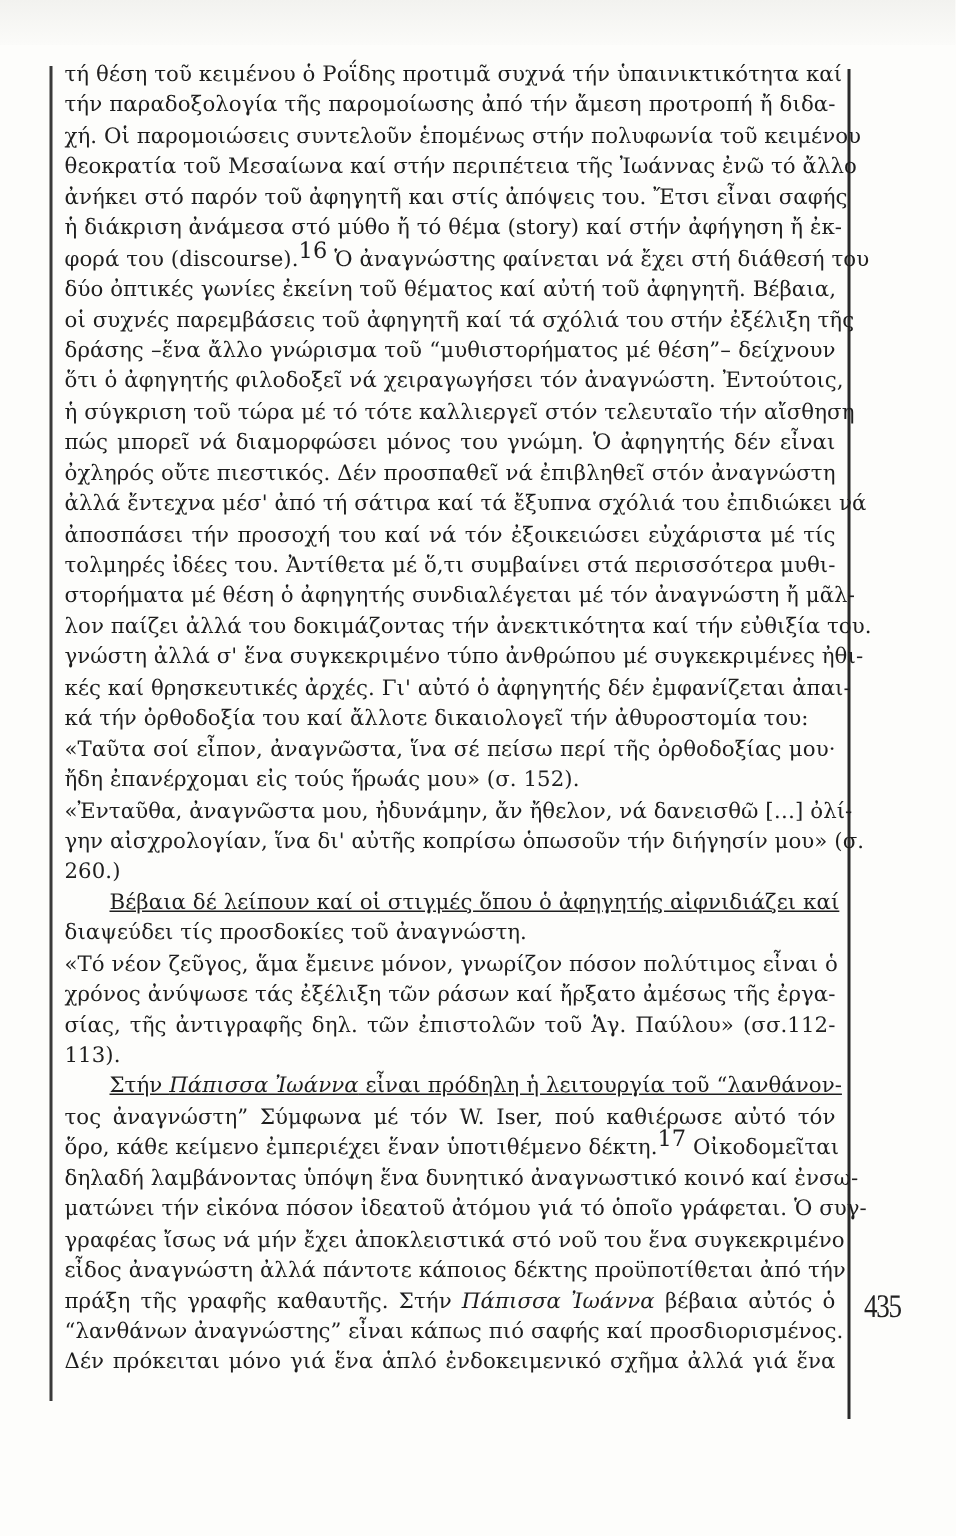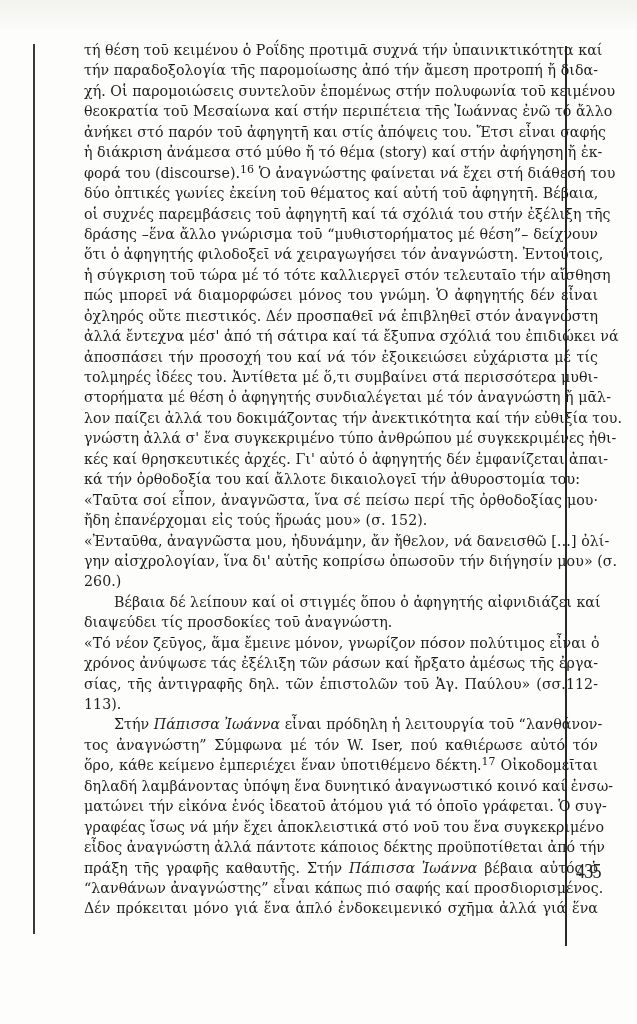--- a/index.html
+++ b/index.html
@@ -16,34 +16,34 @@
   }
   .left-rule {
     position: absolute; left: 33px; top: 44px; width: 2px; height: 890px;
     background: #3a3a3a;
   }
   .right-rule {
     position: absolute; left: 565px; top: 46px; width: 2px; height: 900px;
     background: #2a2a2a;
   }
   .text-block {
-    position: absolute; left: 43px; top: 40px; width: 514px; margin-left: 41px;
+    position: absolute; left: 43px; top: 40px; width: 514px;
   }
   .line {
     height: 20.45px; line-height: 20.45px;
     font-size: 14.2px;
     white-space: nowrap;
     text-align: justify;
     text-align-last: justify;
     letter-spacing: 0.05px;
   }
   .line.last { text-align-last: left; }
-  .line.indent { padding-left: 30px; }
+  .line.indent { padding-left: 30px; text-decoration: underline; }
   .line em { font-style: italic; }
-  .line sup { font-size: 11px; line-height: 0; vertical-align: 5px; }
+  .line sup { font-size: 15px; line-height: 0; vertical-align: 5px; }
   .page-number {
     position: absolute; left: 576px; top: 858px;
     font-family: "Liberation Serif", serif;
     font-size: 22px; letter-spacing: -1px;
     color: #222;
     transform: scaleX(0.82); transform-origin: left top;
   }
 </style>
 </head>
 <body>
@@ -83,21 +83,21 @@
     <div class="line indent"><span>Βέβαια δέ λείπουν καί οἱ στιγμές ὅπου ὁ ἀφηγητής αἰφνιδιάζει καί</span></div>
     <div class="line last"><span>διαψεύδει τίς προσδοκίες τοῦ ἀναγνώστη.</span></div>
     <div class="line"><span>«Τό νέον ζεῦγος, ἅμα ἔμεινε μόνον, γνωρίζον πόσον πολύτιμος εἶναι ὁ</span></div>
     <div class="line"><span>χρόνος ἀνύψωσε τάς ἐξέλιξη τῶν ράσων καί ἤρξατο ἀμέσως τῆς ἐργα-</span></div>
     <div class="line"><span>σίας, τῆς ἀντιγραφῆς δηλ. τῶν ἐπιστολῶν τοῦ Ἁγ. Παύλου» (σσ.112-</span></div>
     <div class="line last"><span>113).</span></div>
     <div class="line indent"><span>Στήν </span><em>Πάπισσα Ἰωάννα</em><span> εἶναι πρόδηλη ἡ λειτουργία τοῦ “λανθάνον-</span></div>
     <div class="line"><span>τος ἀναγνώστη”  Σύμφωνα μέ τόν W. Iser, πού καθιέρωσε  αὐτό τόν</span></div>
     <div class="line"><span>ὅρο, κάθε κείμενο ἐμπεριέχει ἕναν ὑποτιθέμενο δέκτη.</span><sup>17</sup><span> Οἰκοδομεῖται</span></div>
     <div class="line"><span>δηλαδή λαμβάνοντας ὑπόψη ἕνα δυνητικό ἀναγνωστικό κοινό καί ἐνσω-</span></div>
-    <div class="line"><span>ματώνει τήν εἰκόνα ἑνός ἰδεατοῦ ἀτόμου γιά τό ὁποῖο γράφεται. Ὁ συγ-</span></div>
+    <div class="line"><span>ματώνει τήν εἰκόνα πόσον ἰδεατοῦ ἀτόμου γιά τό ὁποῖο γράφεται. Ὁ συγ-</span></div>
     <div class="line"><span>γραφέας ἴσως νά μήν ἔχει ἀποκλειστικά στό νοῦ του ἕνα συγκεκριμένο</span></div>
     <div class="line"><span>εἶδος ἀναγνώστη ἀλλά πάντοτε κάποιος δέκτης προϋποτίθεται ἀπό τήν</span></div>
     <div class="line"><span>πράξη τῆς γραφῆς καθαυτῆς. Στήν </span><em>Πάπισσα Ἰωάννα</em><span> βέβαια αὐτός ὁ</span></div>
     <div class="line"><span>“λανθάνων ἀναγνώστης” εἶναι κάπως πιό σαφής καί προσδιορισμένος.</span></div>
     <div class="line"><span>Δέν πρόκειται μόνο γιά ἕνα ἁπλό ἐνδοκειμενικό σχῆμα ἀλλά γιά ἕνα</span></div>
   </div>
 
 <div class="page-number">435</div>
 
 </body></html>

